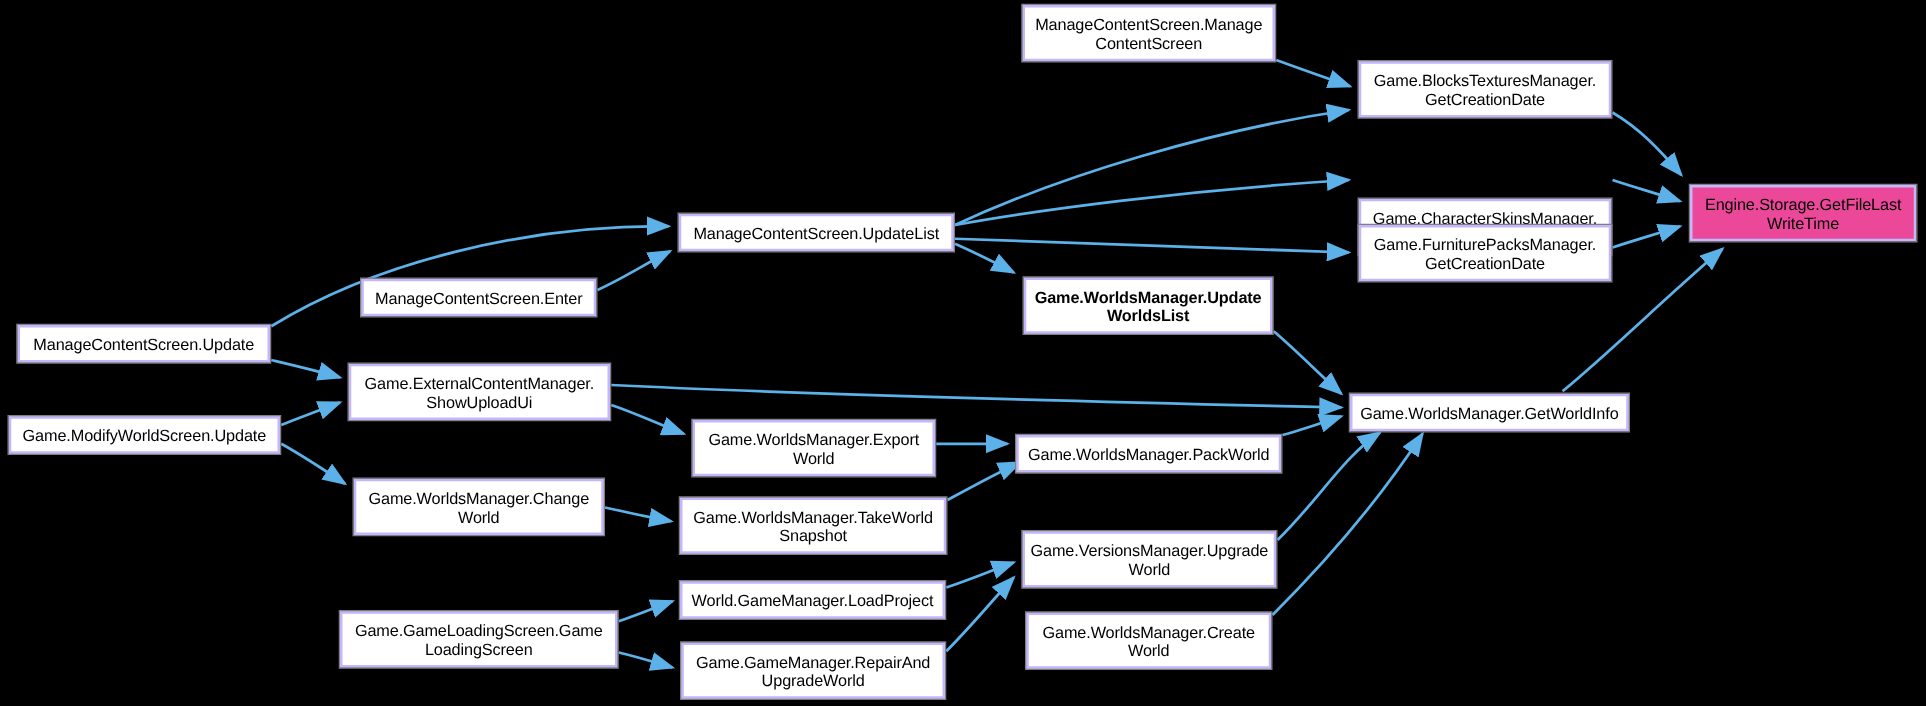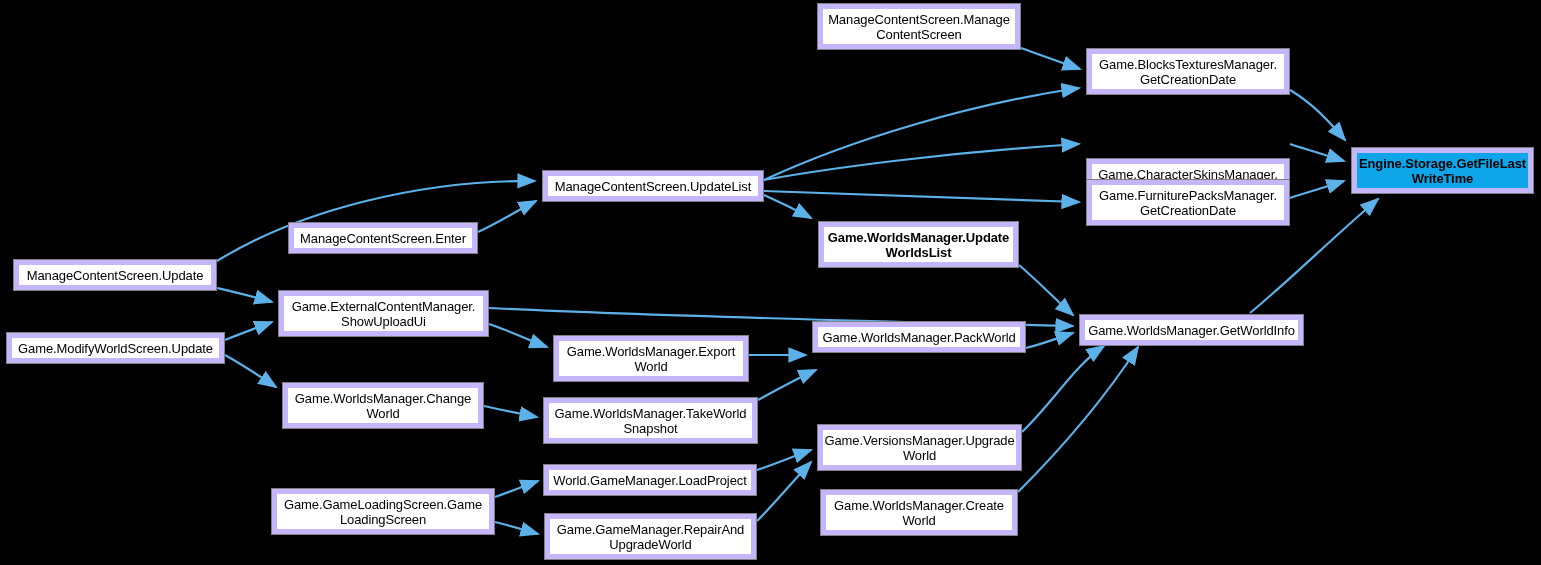--- a/index.html
+++ b/index.html
@@ -19,37 +19,36 @@
     position: absolute;
     left: 0;
     top: 0;
     width: 1541px;
     height: 565px;
     pointer-events: none;
   }
   .node {
     position: absolute;
     box-sizing: border-box;
-    border: 5px solid #c4b5fd;
+    border: 2px solid #c4b5fd;
     outline: 1px solid #808080;
     background: #ffffff;
     color: #000000;
     font-size: 13px;
     line-height: 15px;
     text-align: center;
     display: flex;
     align-items: center;
     justify-content: center;
     padding: 1px 3px;
     white-space: pre-line;
     letter-spacing: -0.1px;
   }
   .node.highlight {
-    background: #0ea5e9;
-    font-weight: bold;
+    background: #ec4899;
   }
 </style>
 </head>
 <body>
 
 <div id="canvas">
   <svg id="edge-layer" viewBox="0 0 1541 565" xmlns="http://www.w3.org/2000/svg">
     <defs>
       <marker id="arrowhead" markerWidth="9" markerHeight="7" refX="8" refY="3.5" orient="auto" markerUnits="strokeWidth">
         <polygon points="0 0, 9 3.5, 0 7" fill="#5bb1e8"></polygon>
@@ -100,21 +99,21 @@
       <div class="node" style="left: 289px; top: 223px; width: 188px; height: 30px;">ManageContentScreen.Enter</div>
       <div class="node" style="left: 819px; top: 222px; width: 199px; height: 45px; font-weight: bold;">Game.WorldsManager.Update
 WorldsList</div>
       <div class="node" style="left: 14px; top: 260px; width: 202px; height: 30px;">ManageContentScreen.Update</div>
       <div class="node" style="left: 279px; top: 291px; width: 209px; height: 45px;">Game.ExternalContentManager.
 ShowUploadUi</div>
       <div class="node" style="left: 1080px; top: 315px; width: 223px; height: 30px;">Game.WorldsManager.GetWorldInfo</div>
       <div class="node" style="left: 7px; top: 333px; width: 217px; height: 30px;">Game.ModifyWorldScreen.Update</div>
       <div class="node" style="left: 554px; top: 336px; width: 194px; height: 45px;">Game.WorldsManager.Export
 World</div>
-      <div class="node" style="left: 813px; top: 322px; width: 212px; height: 30px;">Game.WorldsManager.PackWorld</div>
+      <div class="node" style="left: 813px; top: 348px; width: 212px; height: 30px;">Game.WorldsManager.PackWorld</div>
       <div class="node" style="left: 283px; top: 383px; width: 200px; height: 45px;">Game.WorldsManager.Change
 World</div>
       <div class="node" style="left: 544px; top: 398px; width: 213px; height: 45px;">Game.WorldsManager.TakeWorld
 Snapshot</div>
       <div class="node" style="left: 818px; top: 425px; width: 203px; height: 45px;">Game.VersionsManager.Upgrade
 World</div>
       <div class="node" style="left: 544px; top: 465px; width: 212px; height: 30px;">World.GameManager.LoadProject</div>
       <div class="node" style="left: 821px; top: 490px; width: 196px; height: 45px;">Game.WorldsManager.Create
 World</div>
       <div class="node" style="left: 272px; top: 489px; width: 222px; height: 45px;">Game.GameLoadingScreen.Game

